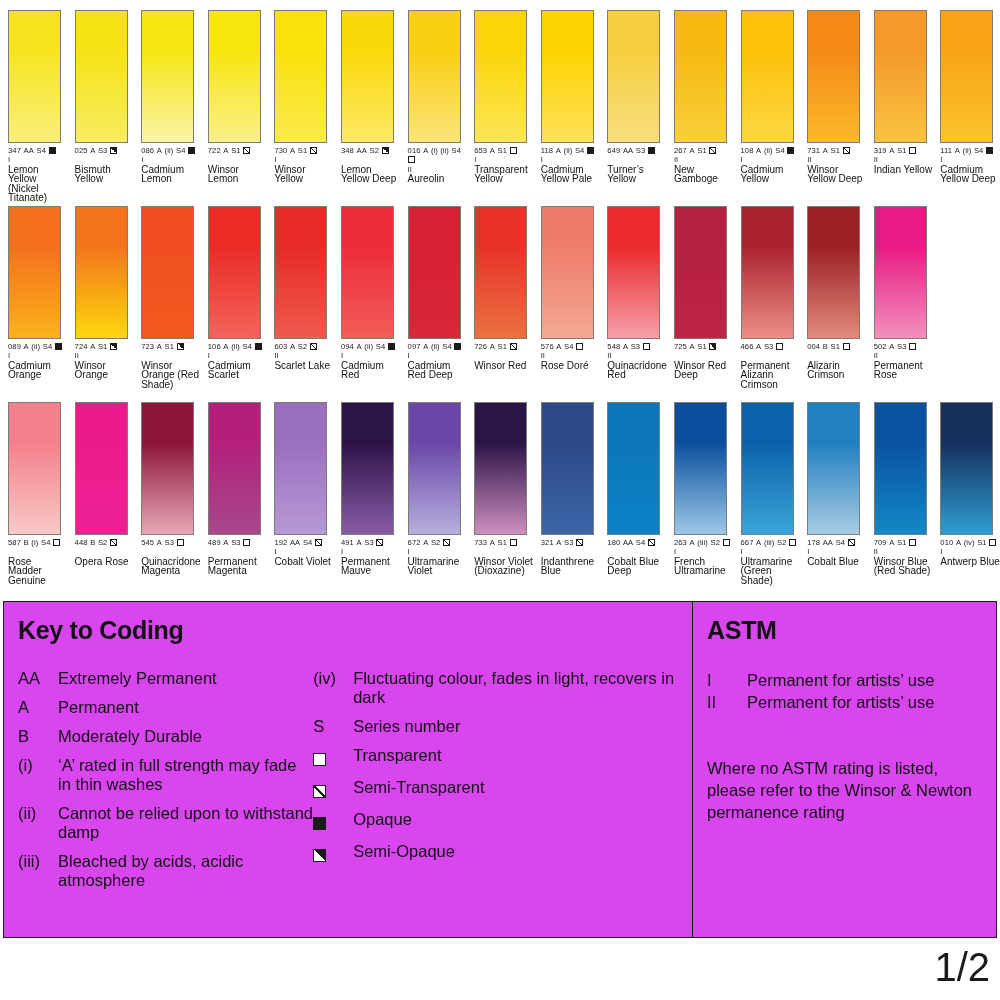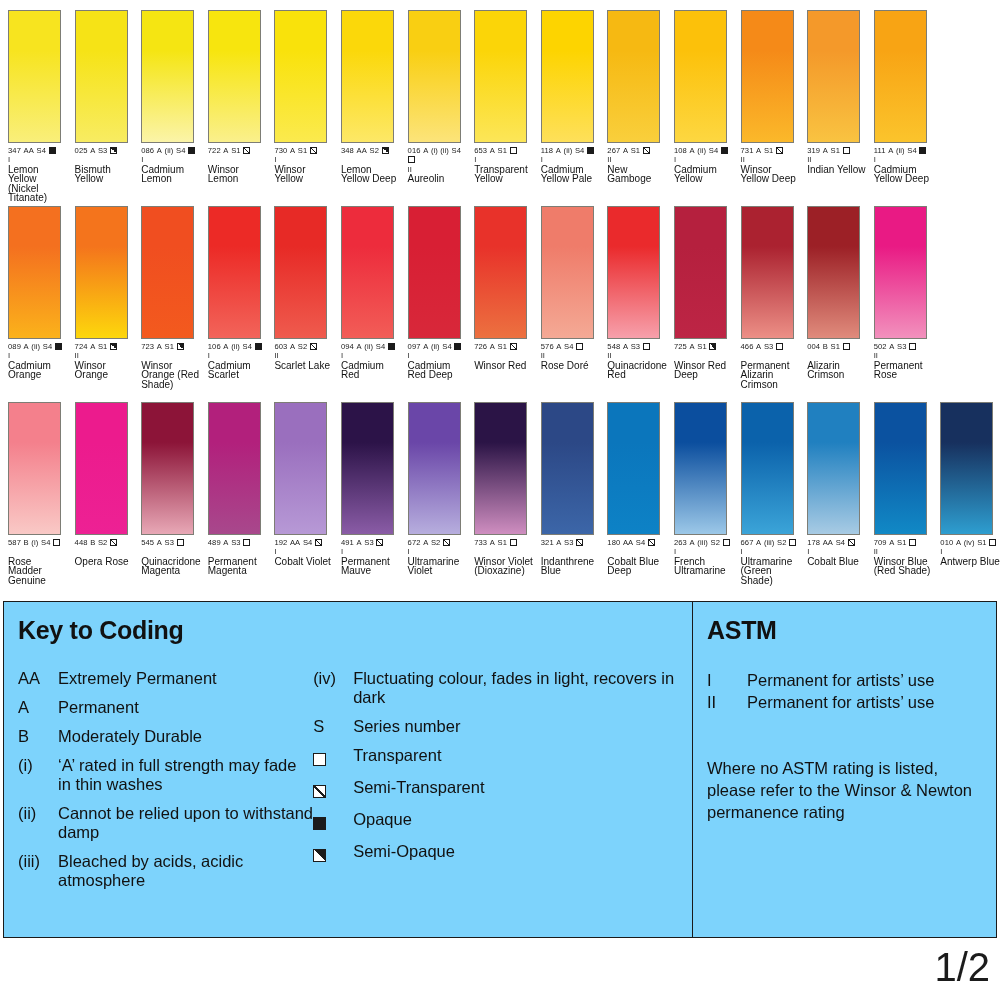--- a/index.html
+++ b/index.html
@@ -74,21 +74,21 @@
   .op.semiop {
     background: linear-gradient(to bottom left, #1b1b1b 0 50%, #ffffff 50% 100%);
   }
 
   
   .keybox {
     position: absolute;
     left: 3px; top: 601px;
     width: 994px; height: 337px;
     border: 1.6px solid #1b1b1b;
-    background: #7dd3fc;
+    background: #d946ef;
   }
   .keybox-inner { display: flex; height: 100%; }
   .key-left { width: 688px; padding: 14px 0 0 14px; position: relative; }
   .key-right {
     width: 306px; padding: 14px 0 0 14px;
     border-left: 1.6px solid #1b1b1b;
     margin-left: 0;
     position: relative;
   }
   .key-title {
@@ -208,20 +208,28 @@
             <div class="astm">I</div>
             <div class="pname">Transparent Yellow</div>
           </div>
         </div>
         <div class="swatch-cell">
           <div class="chip" style="background: linear-gradient(rgb(253, 212, 0) 0%, rgb(253, 212, 0) 30%, rgb(254, 224, 90) 100%);"></div>
           <div class="meta">
             <div class="codeline"><span class="tok">118</span><span class="tok">A</span><span class="tok">(ii)</span><span class="tok">S4</span><span class="op opaque"></span></div>
             <div class="astm">I</div>
             <div class="pname">Cadmium Yellow Pale</div>
+          </div>
+        </div>
+        <div class="swatch-cell">
+          <div class="chip" style="background: linear-gradient(rgb(246, 207, 63) 0%, rgb(246, 207, 63) 30%, rgb(248, 222, 126) 100%);"></div>
+          <div class="meta">
+            <div class="codeline"><span class="tok">649</span><span class="tok">AA</span><span class="tok">S3</span><span class="op opaque"></span></div>
+            <div class="astm">&nbsp;</div>
+            <div class="pname">Turner’s Yellow</div>
           </div>
         </div>
         <div class="swatch-cell">
           <div class="chip" style="background: linear-gradient(rgb(246, 185, 18) 0%, rgb(246, 185, 18) 30%, rgb(249, 207, 60) 100%);"></div>
           <div class="meta">
             <div class="codeline"><span class="tok">267</span><span class="tok">A</span><span class="tok">S1</span><span class="op semitrans"></span></div>
             <div class="astm">II</div>
             <div class="pname">New Gamboge</div>
           </div>
         </div>

